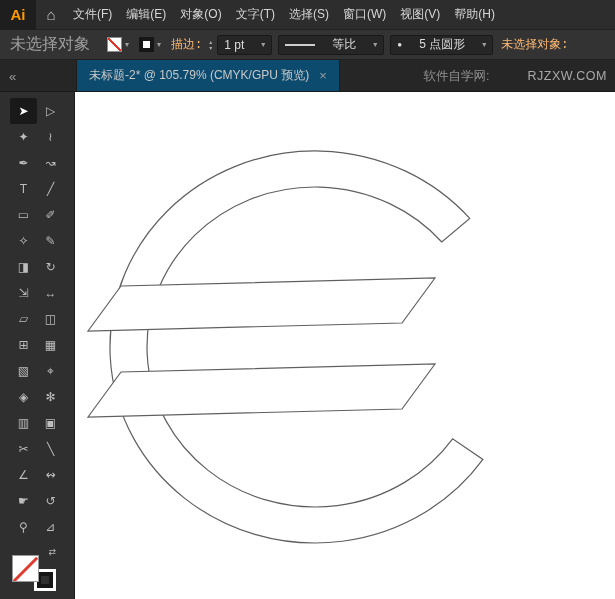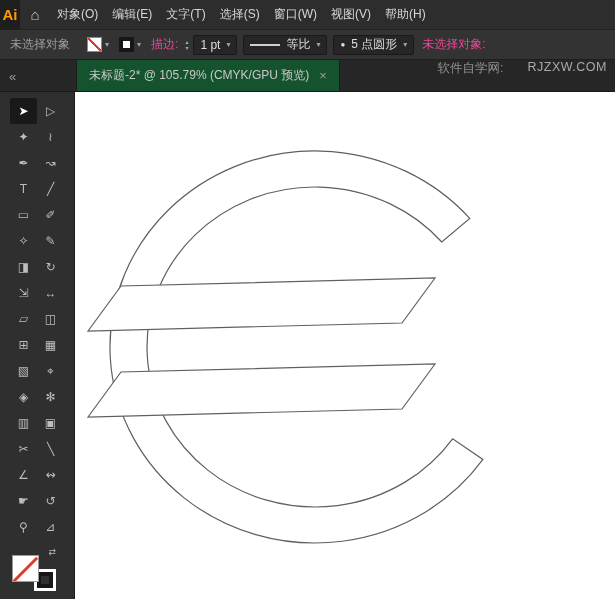--- a/index.html
+++ b/index.html
@@ -3,58 +3,58 @@
 <meta charset="utf-8">
 <style>
   * { box-sizing: border-box; margin: 0; padding: 0; }
   html,body { width:615px; height:599px; overflow:hidden; background:#fff;
     font-family:"Liberation Sans","DejaVu Sans",sans-serif; }
   .root { position:relative; width:615px; height:599px; background:#fff; }
 
   
   .menubar { position:absolute; top:0; left:0; right:0; height:30px;
     background:#2d2d2d; border-bottom:1px solid #222; display:flex; align-items:center; }
-  .ai-logo { width:20px; height:30px; background:#1e1e1e; color:#ff9a00;
+  .ai-logo { width:36px; height:30px; background:#1e1e1e; color:#ff9a00;
     font-weight:bold; font-size:15px; display:flex; align-items:center; justify-content:center; }
   .home-btn { width:30px; height:30px; color:#c9c9c9; font-size:15px;
     display:flex; align-items:center; justify-content:center; }
   .menu-item { color:#d6d6d6; font-size:12px; padding:0 7px; height:30px;
     display:flex; align-items:center; white-space:nowrap; }
 
   
   .controlbar { position:absolute; top:30px; left:0; right:0; height:30px;
     background:#333333; border-bottom:1px solid #1f1f1f; display:flex; align-items:center; }
-  .status-text { color:#9e9e9e; font-size:12px; padding:0 12px 0 10px; white-space:nowrap; }
+  .status-text { color:#9e9e9e; font-size:16px; padding:0 12px 0 10px; white-space:nowrap; }
   .swatch-group { display:flex; align-items:center; gap:3px; padding:0 5px; }
   .fill-mini { width:15px; height:15px; background:
       linear-gradient(45deg,#fff 44%,#e03a2f 44%,#e03a2f 56%,#fff 56%);
       border:1px solid #8a8a8a; }
   .strokebox-mini { width:15px; height:15px; background:#fff; border:4px solid #161616; }
   .chev { color:#a0a0a0; font-size:8px; }
-  .cb-label { color:#ec4899; font-size:12px; padding:0 5px; white-space:nowrap; }
+  .cb-label { color:#fdba74; font-size:12px; padding:0 5px; white-space:nowrap;font-family:Liberation Mono, monospace; }
   .stepper { display:flex; flex-direction:column; justify-content:center; line-height:6px;
     font-size:6px; color:#aaa; padding:0 2px; }
   .field { background:#262626; border:1px solid #191919; border-radius:2px; height:20px;
-    display:flex; align-items:center; padding:0 6px; gap:6px; color:#ddd; font-size:12px;
+    display:flex; align-items:center; padding:0 6px; gap:17px; color:#ddd; font-size:12px;
     margin:0 3px; white-space:nowrap; }
   .line-swatch { width:30px; height:2px; background:#cfcfcf; }
   .brush-dot { color:#ddd; font-size:8px; }
 
   
   .tabbar { position:absolute; top:60px; left:0; right:0; height:32px;
     background:#262626; border-bottom:1px solid #1a1a1a; }
   .collapse-btn { position:absolute; left:4px; top:0; height:32px; padding:0 5px;
     color:#9a9a9a; font-size:13px; display:flex; align-items:center; }
-  .doc-tab { position:absolute; left:76px; top:0; height:31px; background:#14532d;
+  .doc-tab { position:absolute; left:76px; top:0; height:31px; background:#0c4a6e;
     border-left:1px solid #1c1c1c; border-right:1px solid #1c1c1c;
     display:flex; align-items:center; gap:10px; padding:0 12px;
     color:#c8c8c8; font-size:12px; white-space:nowrap; }
   .tab-close { color:#9e9e9e; font-size:13px; }
   .watermark { position:absolute; right:8px; top:0; height:32px; display:flex;
-    gap:6px; font-size:12.5px; white-space:nowrap; }
+    align-items:center; gap:20px; font-size:12.5px; white-space:nowrap; }
   .wm-site { color:#8f8f8f; }
   .wm-domain { color:#a9a9a9; letter-spacing:0.5px;margin-left:18px; }
 
   
   .toolpanel { position:absolute; left:0; top:92px; width:75px; bottom:0;
     background:#2f2f2f; border-right:1px solid #1c1c1c; }
   .tool-grid { display:grid; grid-template-columns:27px 27px; justify-content:center;
     padding-top:6px; }
   .tool { height:26px; display:flex; align-items:center; justify-content:center;
     color:#bdbdbd; font-size:12px; }
@@ -79,22 +79,23 @@
 </head>
 <body>
 
 <div class="root">
 
   <div class="menubar">
     <div class="ai-logo">Ai</div>
     <div class="home-btn">
       <span>⌂</span>
     </div>
+    <div class="menu-item">文件(F)</div>
+    <div class="menu-item">编辑(E)</div>
     <div class="menu-item">对象(O)</div>
-    <div class="menu-item">编辑(E)</div>
     <div class="menu-item">文字(T)</div>
     <div class="menu-item">选择(S)</div>
     <div class="menu-item">窗口(W)</div>
     <div class="menu-item">视图(V)</div>
     <div class="menu-item">帮助(H)</div>
   </div>
 
   <div class="controlbar">
     <div class="status-text">未选择对象</div>
 

